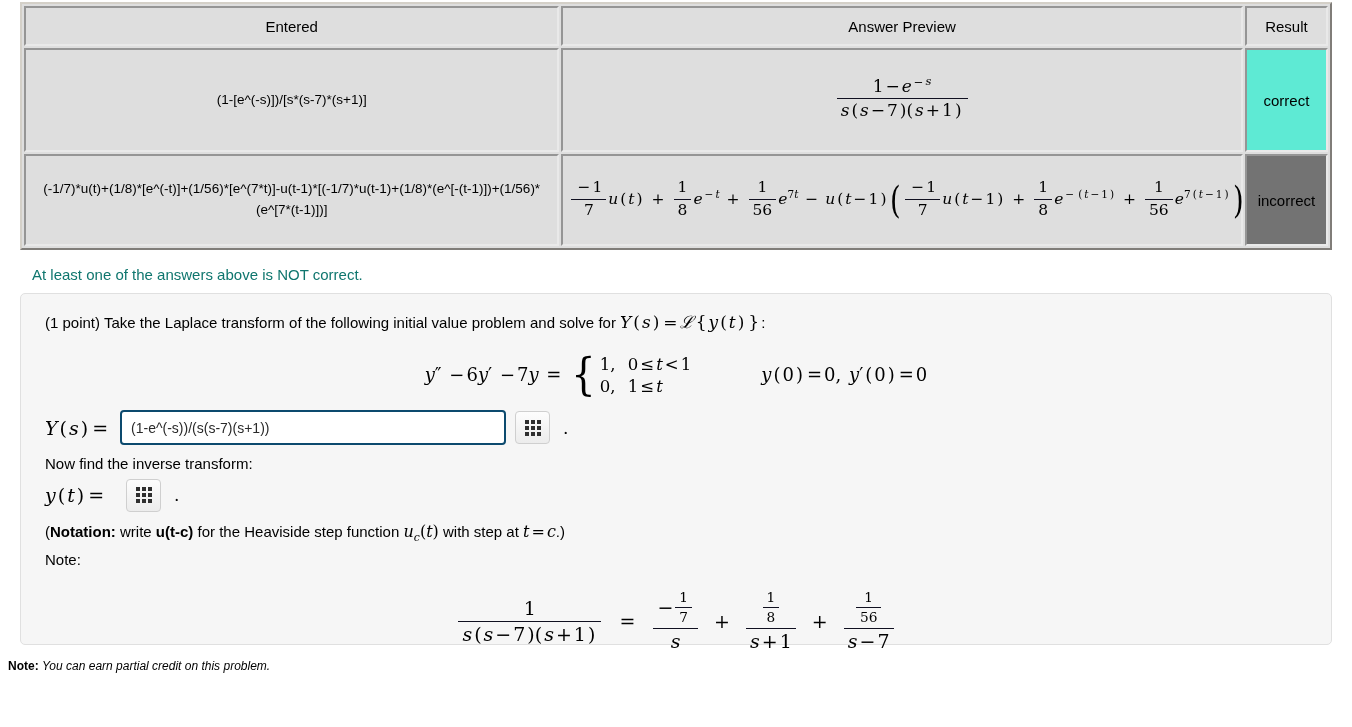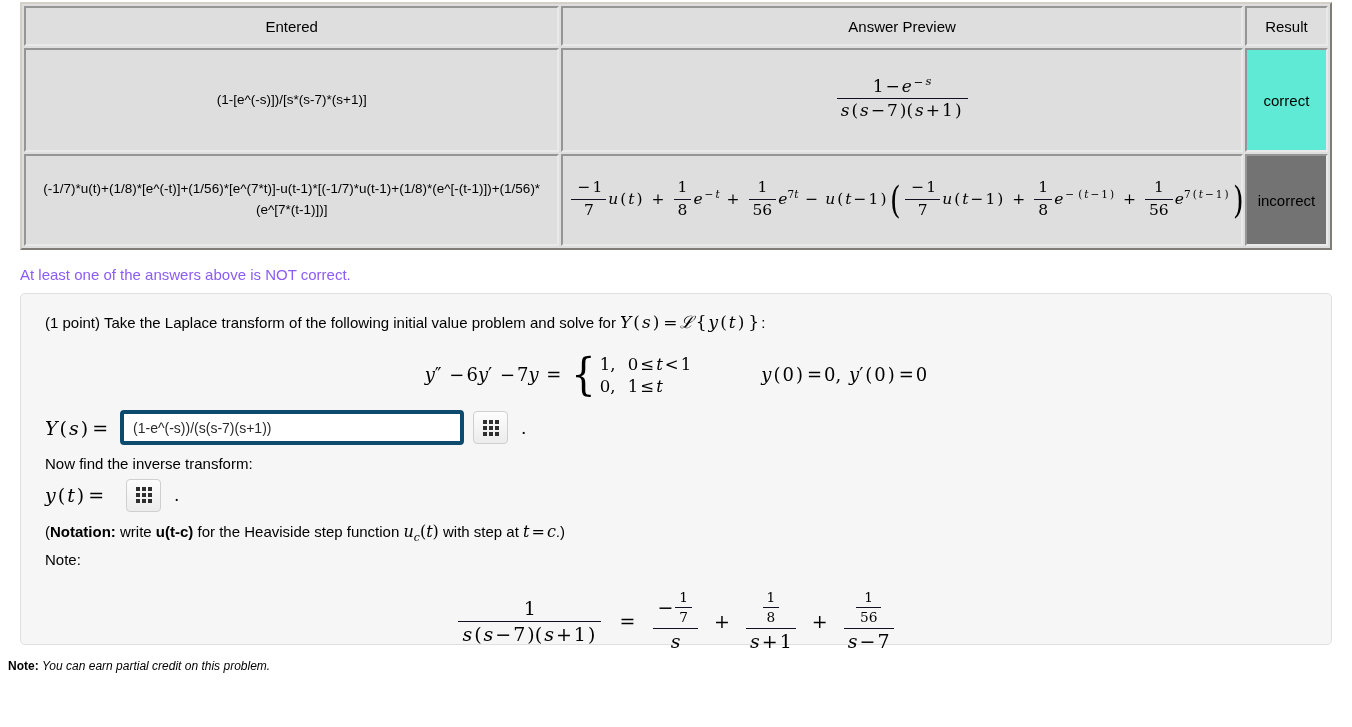--- a/index.html
+++ b/index.html
@@ -113,23 +113,24 @@
     transform: scaleX(0.72);
     position: relative;
     top: 0.02em;
   }
 
   .preview-1 { font-size: 17px; }
   .preview-2 { font-size: 15.5px; }
 
   
   .warning {
-    color: #8b5cf6;
+    color: #0f766e;
     font-size: 15px;
     padding: 16px 20px 10px 20px;
+    margin-left: 12px;
   }
 
   
   .panel {
     margin: 0 20px;
     background: #f6f6f6;
     border: 1px solid #e0e0e0;
     border-radius: 5px;
     padding: 14px 18px 18px 18px;
     height: 352px;
@@ -183,22 +184,22 @@
     font-size: 14px;
     color: #2a2a2a;
     padding: 6px 9px;
     border-radius: 4px;
     background: #ffffff;
     box-sizing: border-box;
     height: 35px;
     outline: none;
   }
   .ans-input.ok {
-    border: 4px solid #0c4a6e;
-    width: 344px;
+    border: 2px solid #0c4a6e;
+    width: 386px;
   }
   .ans-input.bad {
     border: 2px solid #e8a6a6;
     width: 526px;
   }
   .grid-btn {
     width: 33px;
     height: 31px;
     margin-left: 9px;
     border: 1px solid #cfcfcf;

